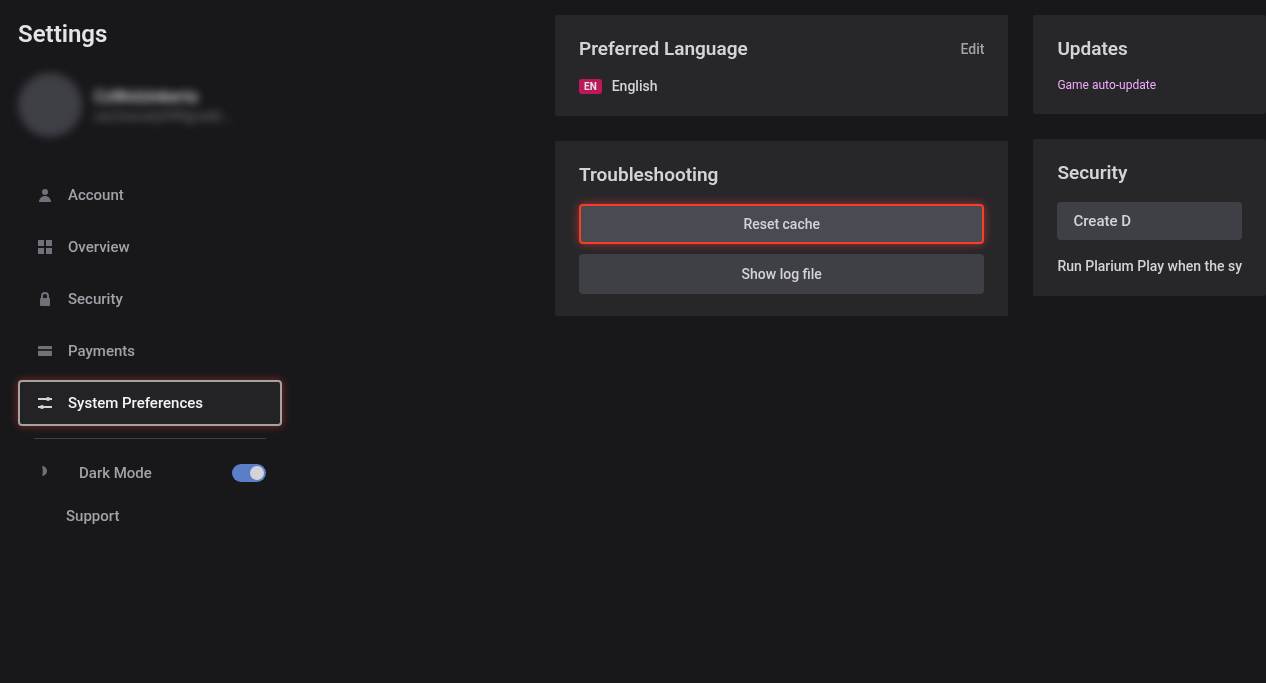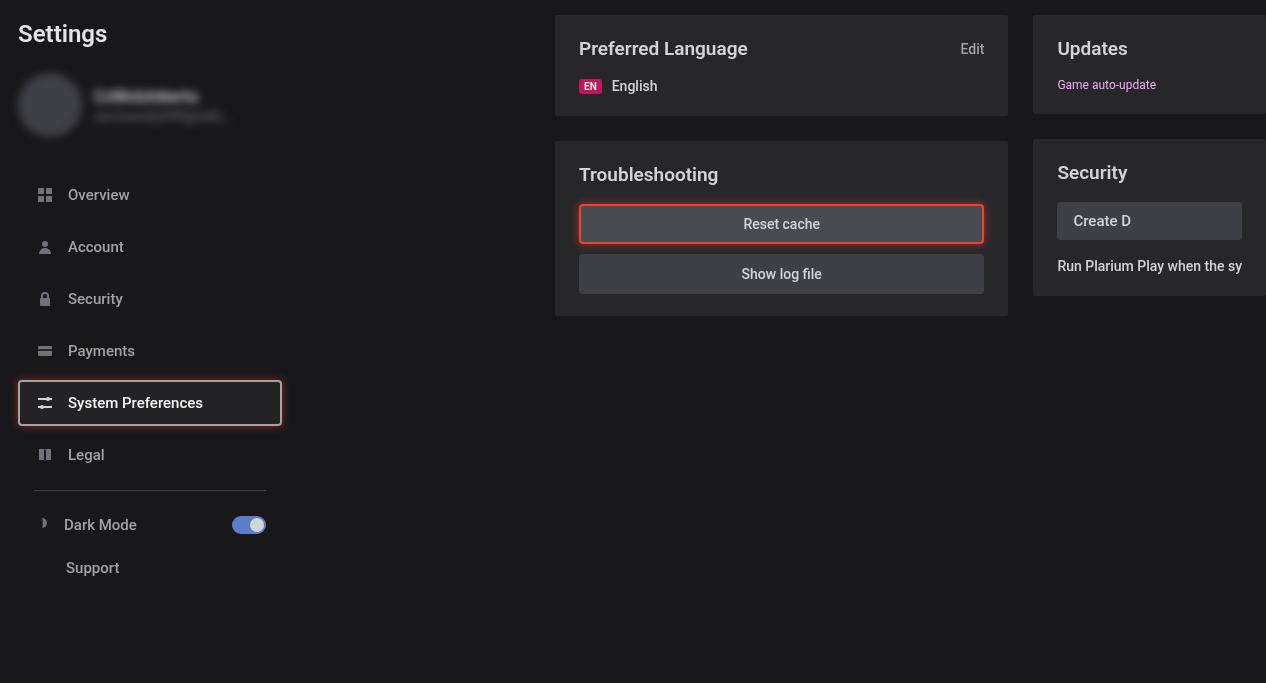--- a/index.html
+++ b/index.html
@@ -95,21 +95,21 @@
       align-items: center;
       justify-content: space-between;
       padding: 12px 16px;
       color: #a1a1aa;
       font-size: 15px;
       font-weight: 500;
     }
     .dark-mode-left {
       display: flex;
       align-items: center;
-      gap: 14px;
+      gap: 29px;
     }
     .toggle {
       width: 34px;
       height: 18px;
       background: #5b7fc7;
       border-radius: 10px;
       position: relative;
       cursor: pointer;
     }
     .toggle::after {
@@ -254,42 +254,42 @@
     <div class="avatar"></div>
     <div class="profile-text">
       <span class="profile-name">CzWolzinkerta</span>
       <span class="profile-email">sachranaty949gnatb...</span>
     </div>
   </div>
 
   <div class="nav-item">
     <span class="icon">
       <svg width="16" height="16" viewBox="0 0 16 16">
+          <circle cx="8" cy="5" r="3"></circle>
+          <path d="M2 15c0-3.3 2.7-6 6-6s6 2.7 6 6"></path>
+        </svg>
+    </span>
+    <span>Account</span>
+  </div>
+
+  <div class="nav-item">
+    <span class="icon">
+      <svg width="16" height="16" viewBox="0 0 16 16">
           <rect x="1" y="1" width="6" height="6"></rect>
           <rect x="9" y="1" width="6" height="6"></rect>
           <rect x="1" y="9" width="6" height="6"></rect>
           <rect x="9" y="9" width="6" height="6"></rect>
         </svg>
     </span>
     <span>Overview</span>
   </div>
 
   <div class="nav-item">
     <span class="icon">
       <svg width="16" height="16" viewBox="0 0 16 16">
-          <circle cx="8" cy="5" r="3"></circle>
-          <path d="M2 15c0-3.3 2.7-6 6-6s6 2.7 6 6"></path>
-        </svg>
-    </span>
-    <span>Account</span>
-  </div>
-
-  <div class="nav-item">
-    <span class="icon">
-      <svg width="16" height="16" viewBox="0 0 16 16">
           <rect x="3" y="7" width="10" height="8" rx="1"></rect>
           <path d="M5 7V5a3 3 0 016 0v2" fill="none" stroke="currentColor" stroke-width="2"></path>
         </svg>
     </span>
     <span>Security</span>
   </div>
 
 
   <div class="nav-item">
     <span class="icon">
@@ -306,28 +306,20 @@
       <svg width="16" height="16" viewBox="0 0 16 16">
           <rect x="1" y="3" width="14" height="2"></rect>
           <circle cx="11" cy="4" r="2"></circle>
           <rect x="1" y="11" width="14" height="2"></rect>
           <circle cx="5" cy="12" r="2"></circle>
         </svg>
     </span>
     <span>System Preferences</span>
   </div>
 
-  <div class="nav-item">
-    <span class="icon">
-      <svg width="16" height="16" viewBox="0 0 16 16">
-          <path d="M2 2h5a2 2 0 012 2v10a1 1 0 00-1-1H2V2zm12 0H9a2 2 0 00-2 2v10a1 1 0 011-1h6V2z"></path>
-        </svg>
-    </span>
-    <span>Legal</span>
-  </div>
 
   <div class="divider"></div>
 
   <div class="dark-mode-row">
     <div class="dark-mode-left">
       <span class="icon" style="color:#71717a;">
         <svg width="16" height="16" viewBox="0 0 16 16">
             <path d="M8 1a7 7 0 100 14A7 7 0 018 1zm0 2a5 5 0 010 10c1-2 1-8 0-10z"></path>
           </svg>
       </span>

